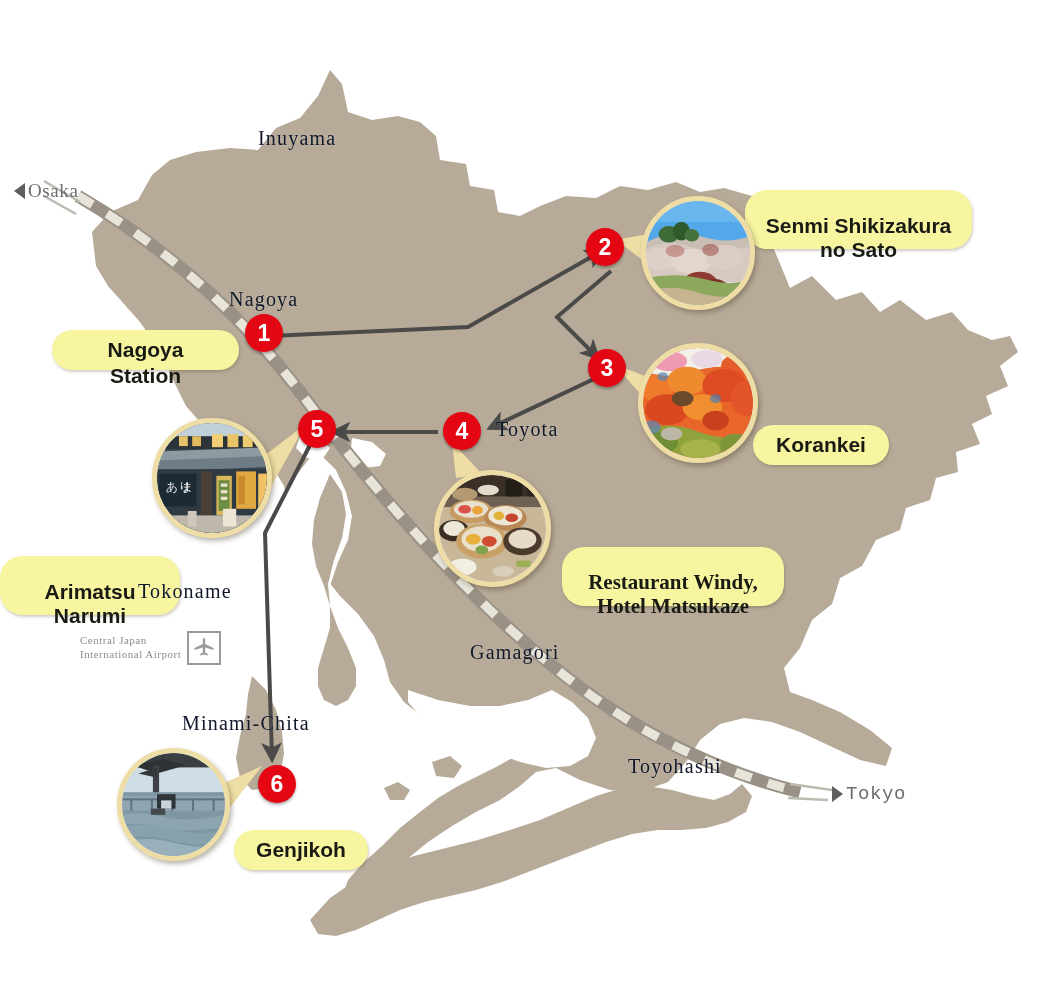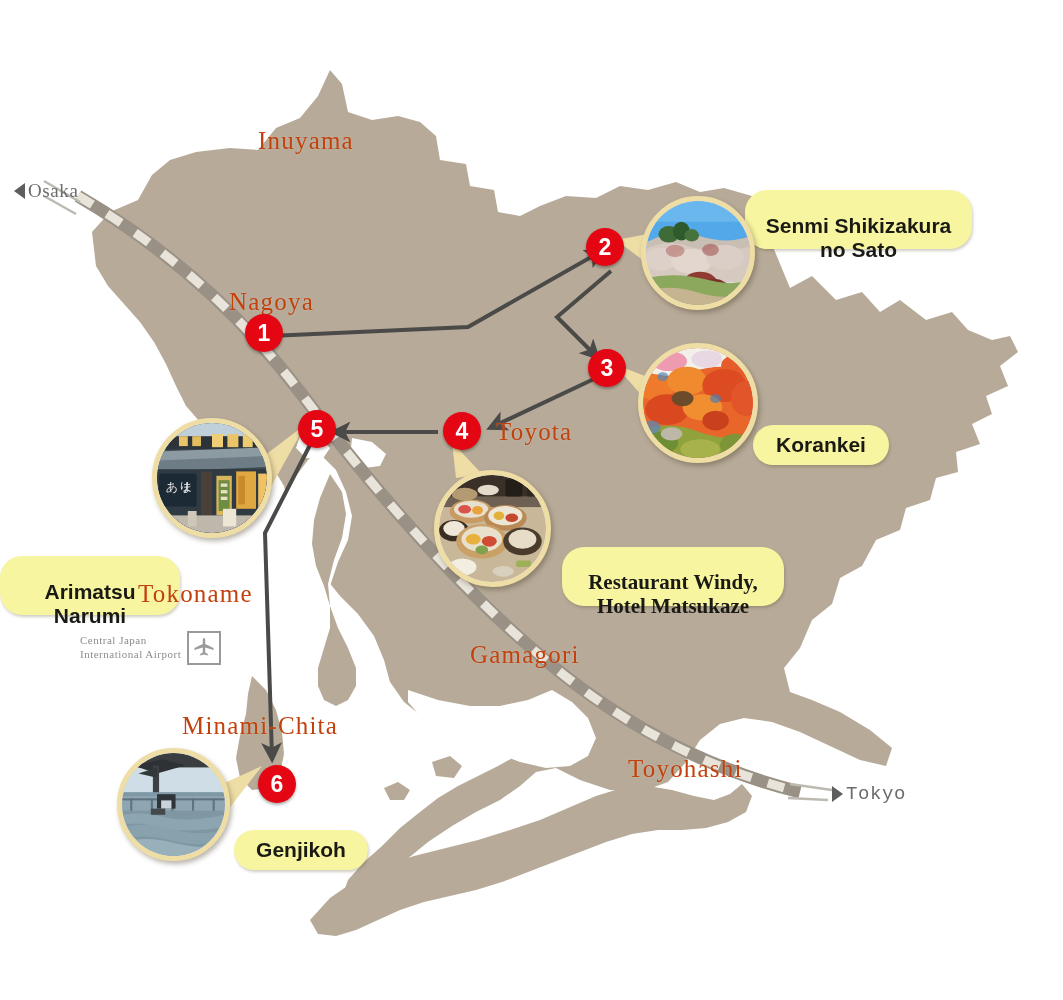--- a/index.html
+++ b/index.html
@@ -7,23 +7,23 @@
   body{
     font-family:"Liberation Serif", serif;
     width:1063px;height:1000px;position:relative;overflow:hidden;
   }
   #map-root{position:absolute;left:0;top:0;width:1063px;height:1000px;}
   svg.layer{position:absolute;left:0;top:0;width:1063px;height:1000px;}
 
   
   .city-label{
     position:absolute;
-    color:#c2410c;
+    color:#0f172a;
     font-family:"Liberation Serif", serif;
-    font-size:25px;
+    font-size:20px;
     letter-spacing:1.2px;
     white-space:nowrap;
     text-shadow:0 0 2px rgba(255,255,255,.25);
   }
 
   
   .pill{
     position:absolute;
     background:#F7F5A0;
     border-radius:22px;
@@ -381,20 +381,21 @@
   <div class="marker" style="left:443px;top:412px;">
     <span>4</span>
   </div>
   <div class="marker" style="left:298px;top:410px;">
     <span>5</span>
   </div>
   <div class="marker" style="left:258px;top:765px;">
     <span>6</span>
   </div>
 
+  <div class="pill" style="left:52px;top:330px;width:187px;height:40px;line-height:26px;">Nagoya Station</div>
 
   <div class="pill two-line" style="left:745px;top:190px;width:227px;height:59px;">Senmi Shikizakura
 no Sato</div>
 
   <div class="pill" style="left:753px;top:425px;width:136px;height:40px;line-height:26px;">Korankei</div>
 
   <div class="pill two-line" style="left:562px;top:547px;width:222px;height:59px;font-family:Liberation Serif, serif;">Restaurant Windy,
 Hotel Matsukaze</div>
 
   <div class="pill two-line" style="left:0;top:508px;width:180px;height:59px;margin-top:48px;">Arimatsu

